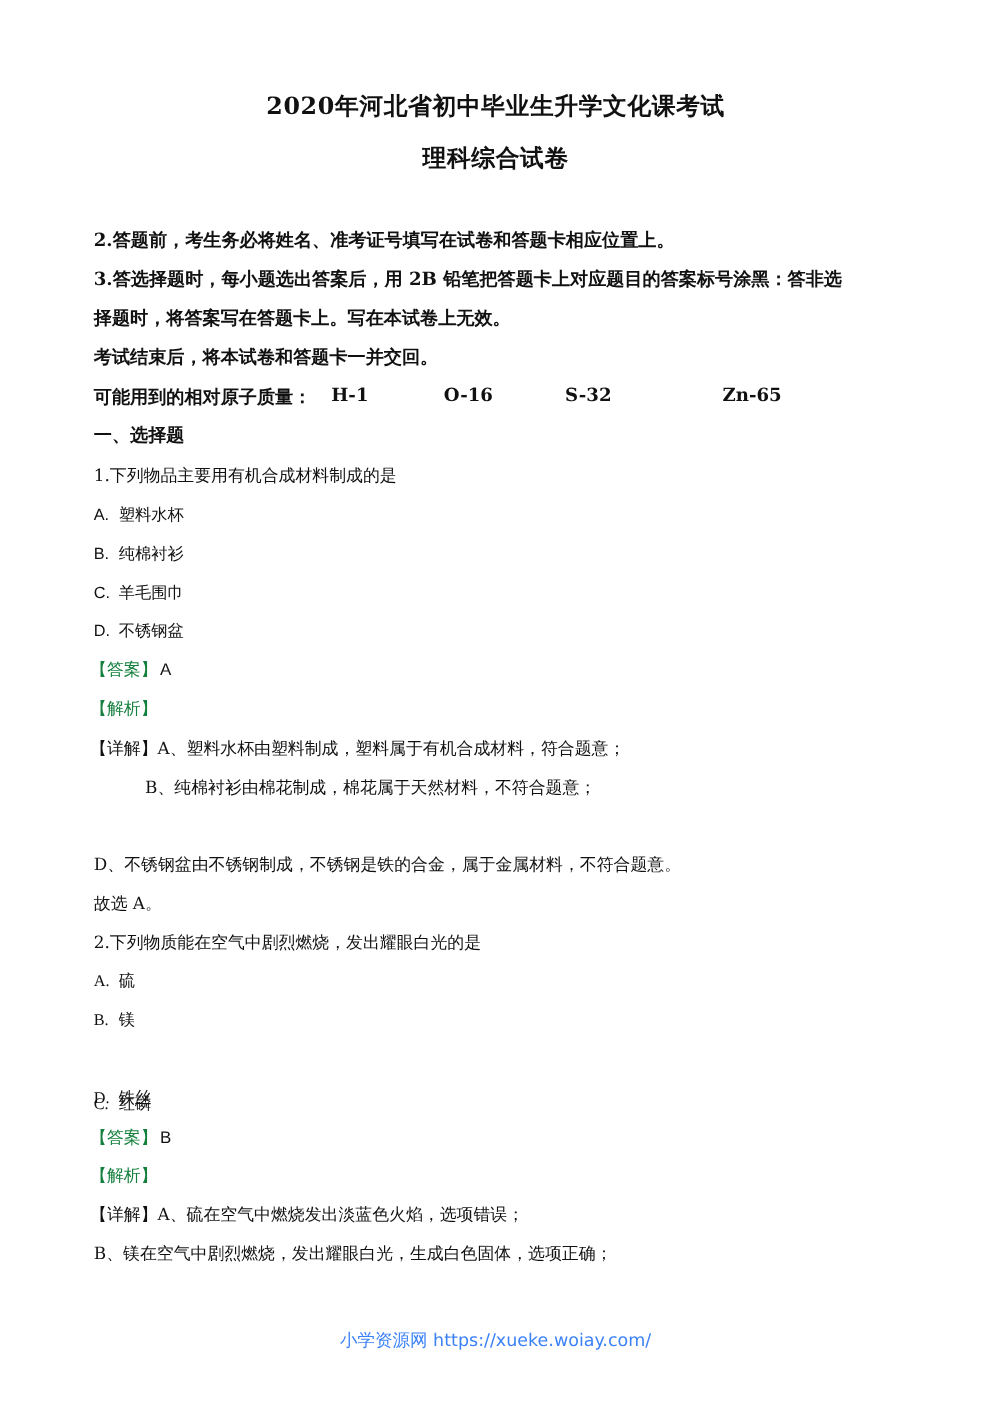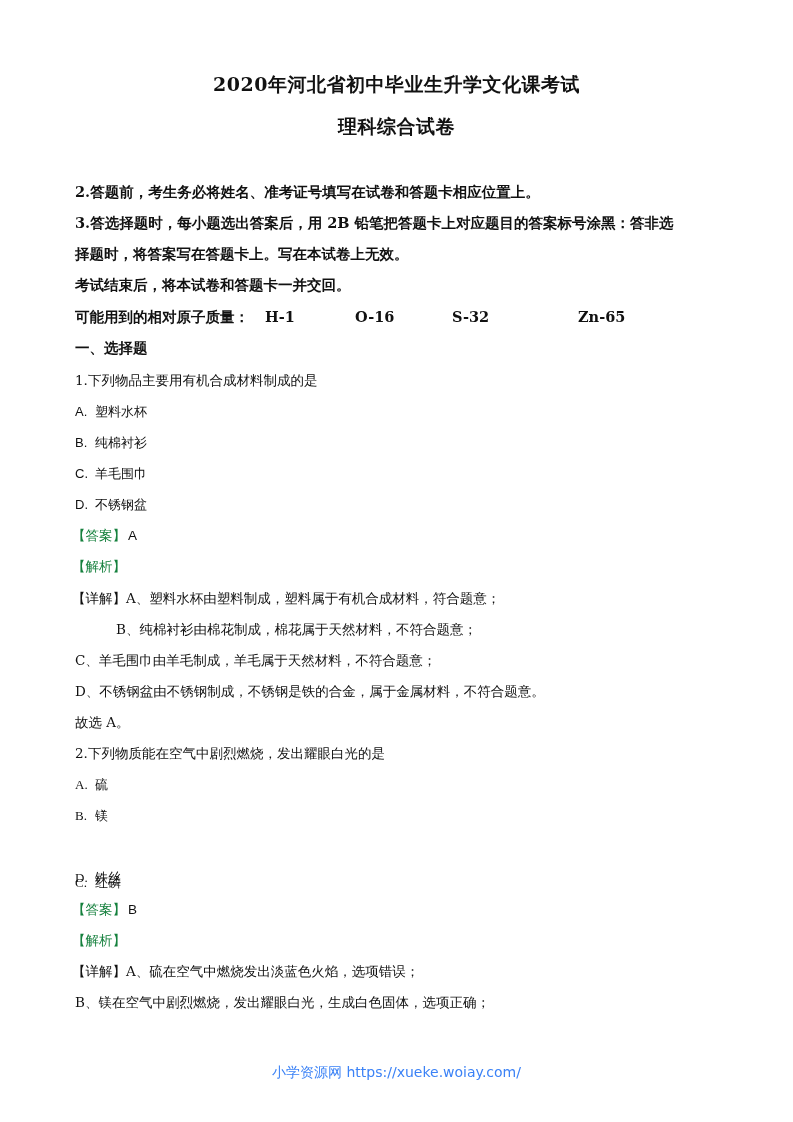--- a/index.html
+++ b/index.html
@@ -102,21 +102,20 @@
     <span class="letter">D.</span><span>不锈钢盆</span>
   </div>
   <div class="line" style="top:527px; left:72px;">
     <span class="tag">【答案】</span><span class="tag-val">A</span>
   </div>
   <div class="line" style="top:558px; left:72px;">
     <span class="tag">【解析】</span>
   </div>
   <div class="line" style="top:590px; left:72px;">【详解】A、塑料水杯由塑料制成，塑料属于有机合成材料，符合题意；</div>
   <div class="line" style="top:621px;margin-left:41px;">B、纯棉衬衫由棉花制成，棉花属于天然材料，不符合题意；</div>
-  <div class="line" style="top:652px;">C、羊毛围巾由羊毛制成，羊毛属于天然材料，不符合题意；</div>
   <div class="line" style="top:683px;">D、不锈钢盆由不锈钢制成，不锈钢是铁的合金，属于金属材料，不符合题意。</div>
   <div class="line" style="top:714px;">故选 A。</div>
 
   <div class="line" style="top:745px;">2.下列物质能在空气中剧烈燃烧，发出耀眼白光的是</div>
   <div class="line opt serif-letter" style="top:776px;">
     <span class="letter">A.</span><span>硫</span>
   </div>
   <div class="line opt serif-letter" style="top:807px;">
     <span class="letter">B.</span><span>镁</span>
   </div>

